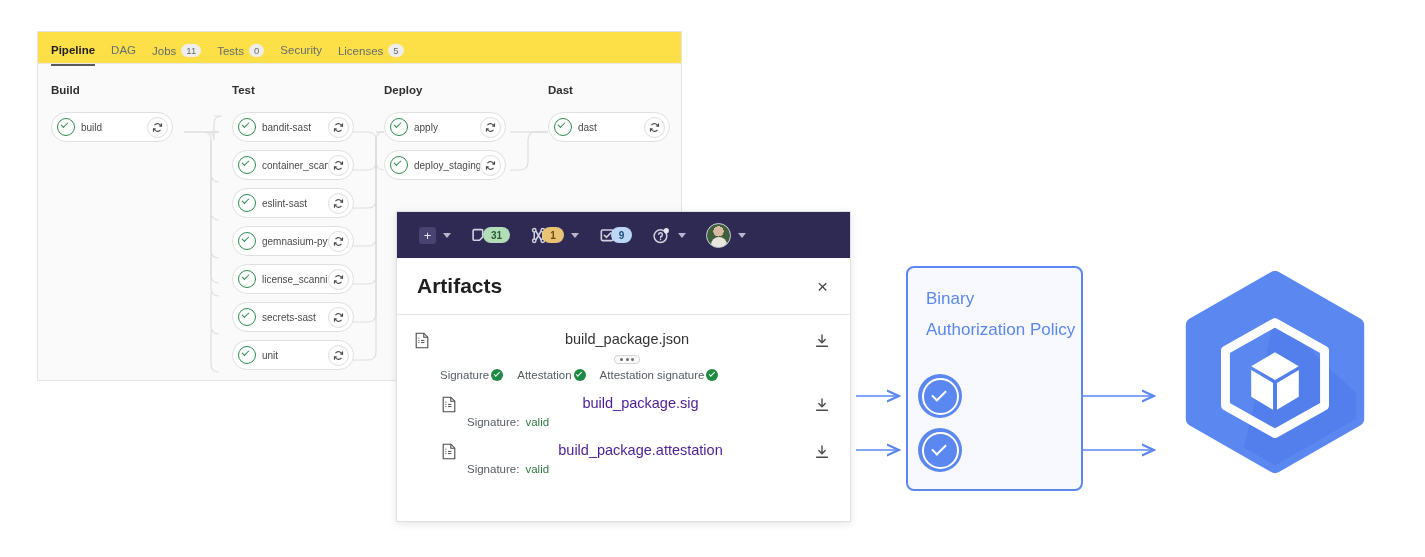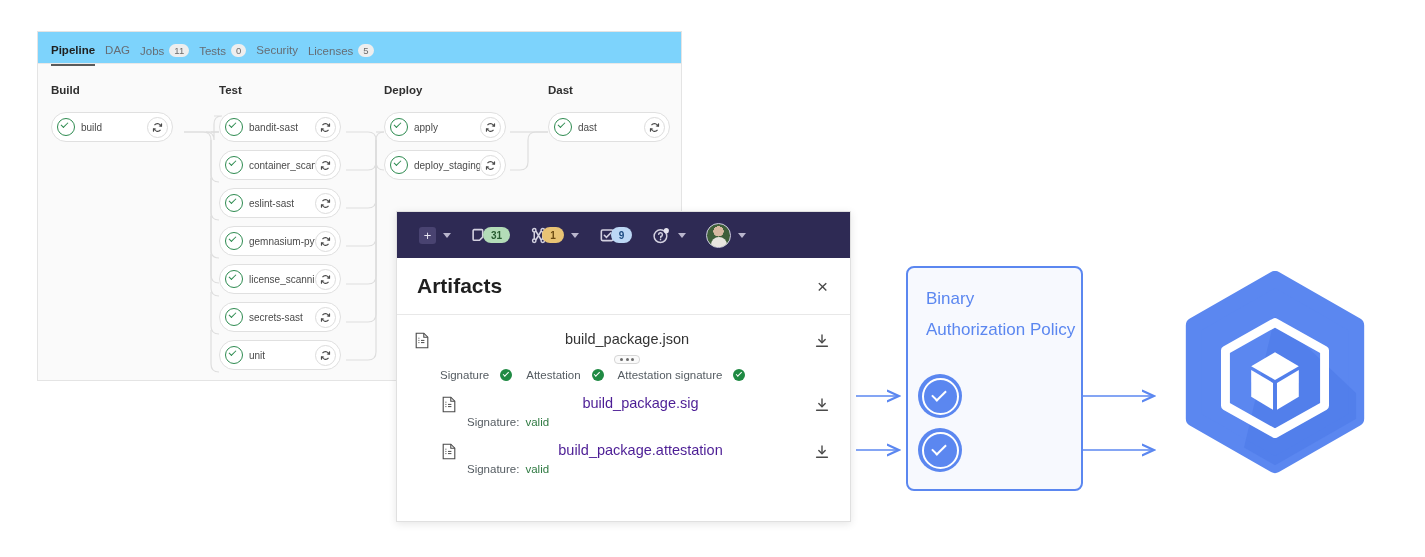--- a/index.html
+++ b/index.html
@@ -19,25 +19,25 @@
     position: absolute; left: 37px; top: 31px;
     width: 645px; height: 350px;
     background: #fafafa;
     border: 1px solid #e4e4e4;
     box-sizing: border-box;
   }
   #pipeline-tabs {
     position: relative;
     height: 32px;
     padding: 12px 0 0 13px;
-    background: #7dd3fc;
+    background: #fde047;
     border-bottom: 1px solid #e8e8e8;
     box-sizing: border-box;
     display: flex; align-items: flex-start;
-    gap: 10px;
+    gap: 16px;
     font-size: 11.5px;
   }
   .tab {
     position: relative;
     color: #666d74;
     white-space: nowrap;
     padding-bottom: 9px;
     display: flex; align-items: center; gap: 5px;
     cursor: pointer;
   }
@@ -181,21 +181,21 @@
     background: #fafafa;
     padding: 2px 5px;
     display: flex; gap: 2.5px; align-items: center;
     cursor: pointer;
   }
   .ellipsis-btn i {
     width: 3px; height: 3px; border-radius: 50%;
     background: #6b6b6b; display: block;
   }
   .art-sub { margin-top: 5px; font-size: 11.5px; color: #555c62; display: flex; align-items: center; gap: 6px; }
-  .sub-item { display: flex; align-items: flex-start; gap: 11px; }
+  .sub-item { display: flex; align-items: flex-start; gap: 2px; }
   .badge-ok {
     width: 12px; height: 12px; border-radius: 50%;
     background: #1f8a43; position: relative; display: inline-block;
   }
   .badge-ok::after {
     content: ""; position: absolute;
     left: 2.8px; top: 3.4px;
     width: 5px; height: 2.4px;
     border-left: 1.5px solid #ffffff;
     border-bottom: 1.5px solid #ffffff;
@@ -314,21 +314,21 @@
           <svg width="11" height="11" viewBox="0 0 16 16" fill="none" stroke="#4a4a4a" stroke-width="1.6">
             <path d="M13.5 7.2A5.5 5.5 0 0 0 3.6 4.6"></path>
               <path d="M2.5 8.8A5.5 5.5 0 0 0 12.4 11.4"></path>
             <path d="M13.9 2.6v3.2h-3.2" stroke-linecap="round"></path>
               <path d="M2.1 13.4v-3.2h3.2" stroke-linecap="round"></path>
           </svg>
         </span>
       </div>
     </div>
 
-    <div class="stage-col" style="left:181px;">
+    <div class="stage-col" style="left:194px;">
       <div class="stage-title">Test</div>
       <div class="job-pill">
         <span class="check-circle"></span>
         <span class="job-name">bandit-sast</span>
         <span class="retry-btn">
             <svg width="11" height="11" viewBox="0 0 16 16" fill="none" stroke="#4a4a4a" stroke-width="1.6">
               <path d="M13.5 7.2A5.5 5.5 0 0 0 3.6 4.6"></path>
               <path d="M2.5 8.8A5.5 5.5 0 0 0 12.4 11.4"></path>
               <path d="M13.9 2.6v3.2h-3.2" stroke-linecap="round"></path>
               <path d="M2.1 13.4v-3.2h3.2" stroke-linecap="round"></path>

